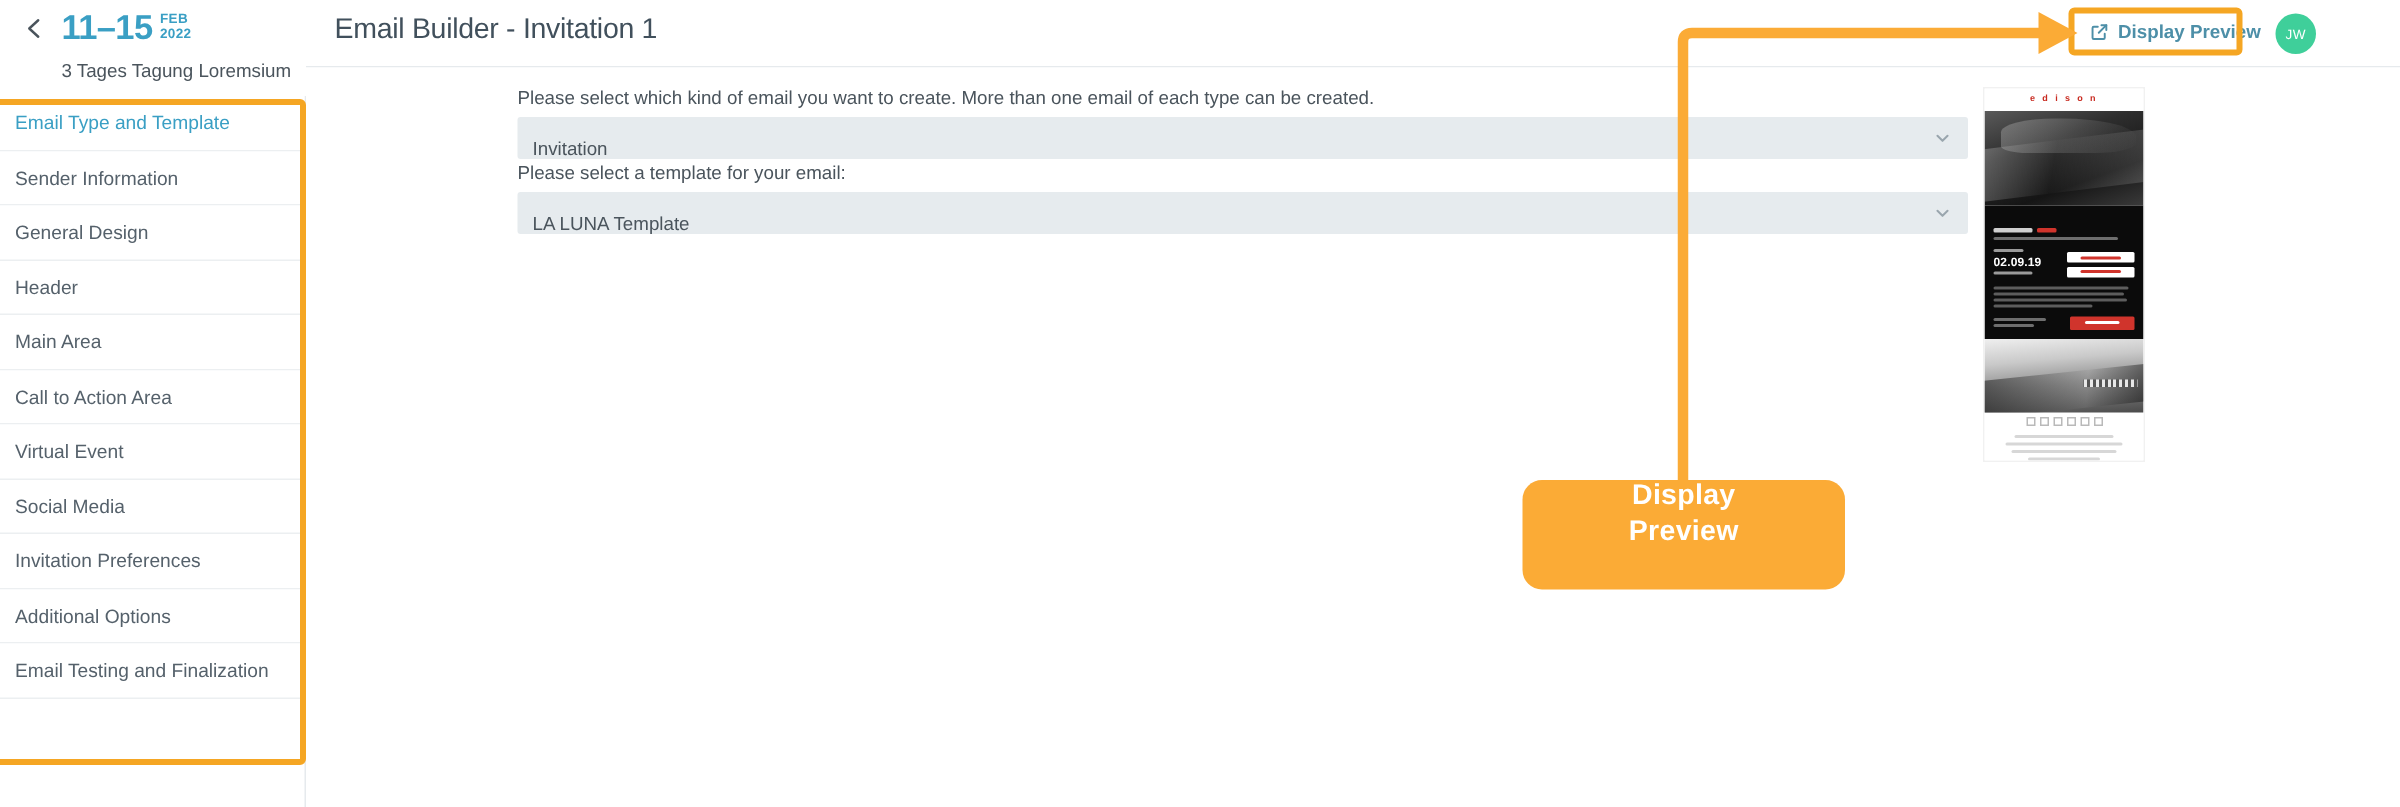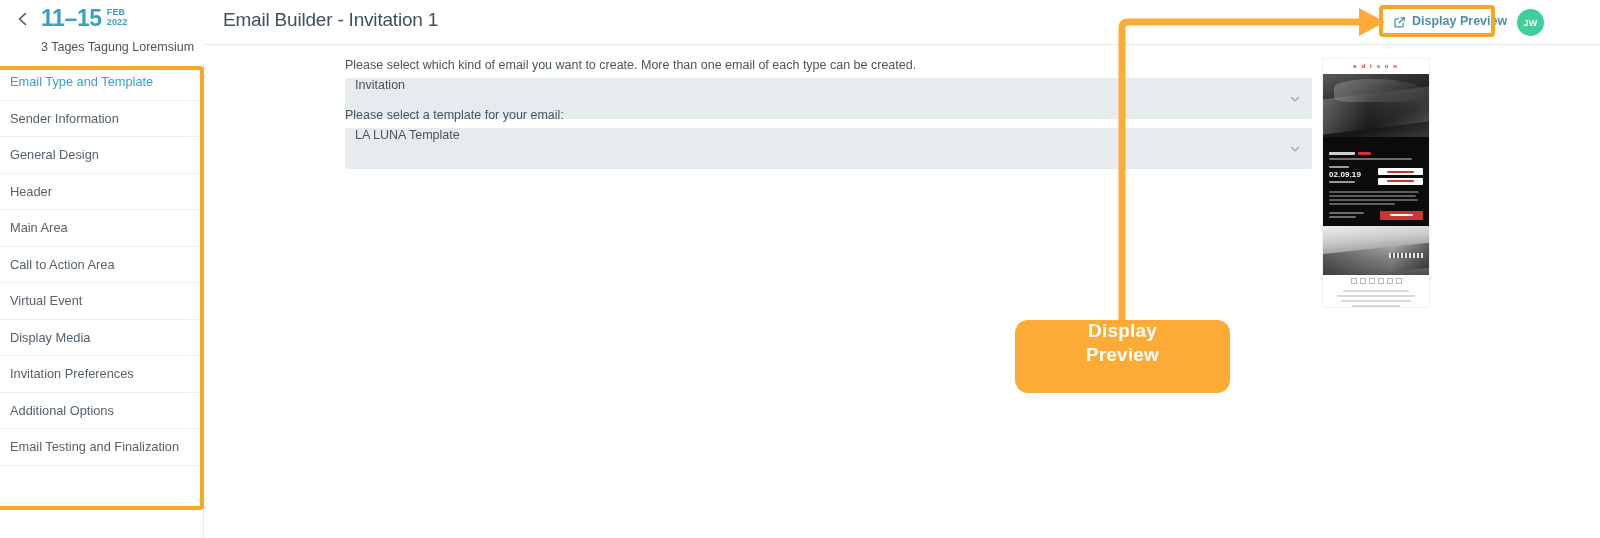--- a/index.html
+++ b/index.html
@@ -69,21 +69,21 @@
   .display-preview-btn .label {
     font-size: 12.5px; font-weight: 700; color: #4d8fa8; white-space: nowrap;
   }
   .ext-link-icon { width: 13px; height: 13px; color: #4d8fa8; display: block; }
 
   .avatar {
     position: absolute; left: 1517px; top: 9px;
     width: 27px; height: 27px; border-radius: 50%;
     background: #3fcf9a;
     display: flex; align-items: center; justify-content: center;
-    color: #ffffff; font-size: 9px; font-weight: 700; letter-spacing: 0.3px;
+    color: #ffffff; font-size: 9px; font-weight: 400; letter-spacing: 0.3px;
   }
 
   
   .sidebar {
     position: absolute; left: 0; top: 64px; width: 204px; height: 474px;
     background: #ffffff;
     border-right: 1px solid #e6eaed;
   }
   .nav-item {
     position: relative;
@@ -104,24 +104,24 @@
     background: #ffffff;
   }
   .form-label {
     position: absolute;
     font-size: 12.5px; color: #4a545c;
   }
   .label-1 { left: 141px; top: 13px; }
   .label-2 { left: 141px; top: 63px; }
 
   .select-field {
-    position: absolute; left: 141px; width: 967px; height: 41px;
+    position: absolute; left: 141px; width: 967px; height: 28px;
     background: #e6ebee;
     border: none; border-radius: 2px;
-    display: flex; align-items: flex-start;
+    display: flex; align-items: flex-end;
     padding: 0 10px;
     font-size: 12.5px; color: #4a545c;
     cursor: pointer;
   }
   .select-1 { top: 33px; }
   .select-2 { top: 83px; }
   .select-chevron {
     position: absolute; right: 11px; top: 50%; transform: translateY(-50%);
     width: 12px; height: 12px; color: #9aa6ae;
   }
@@ -284,21 +284,21 @@
       <div class="nav-item">
         <span>Main Area</span>
       </div>
       <div class="nav-item">
         <span>Call to Action Area</span>
       </div>
       <div class="nav-item">
         <span>Virtual Event</span>
       </div>
       <div class="nav-item">
-        <span>Display Media</span>
+        <span>Social Media</span>
       </div>
       <div class="nav-item">
         <span>Invitation Preferences</span>
       </div>
       <div class="nav-item">
         <span>Additional Options</span>
       </div>
       <div class="nav-item">
         <span>Email Testing and Finalization</span>
       </div>

